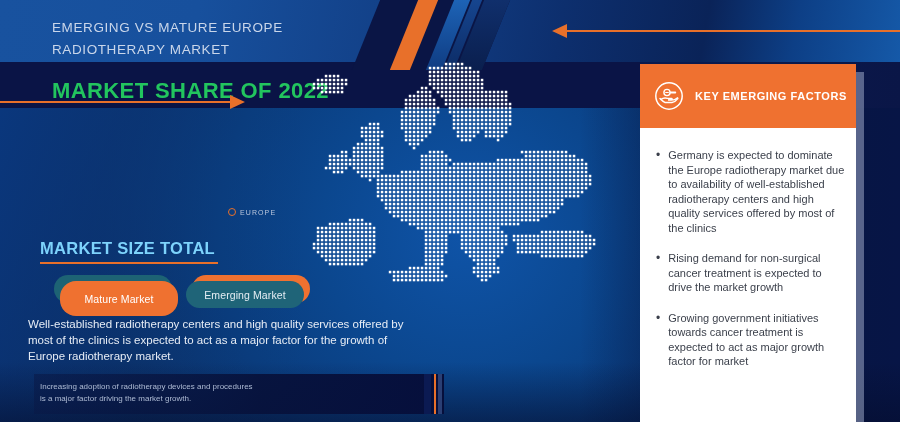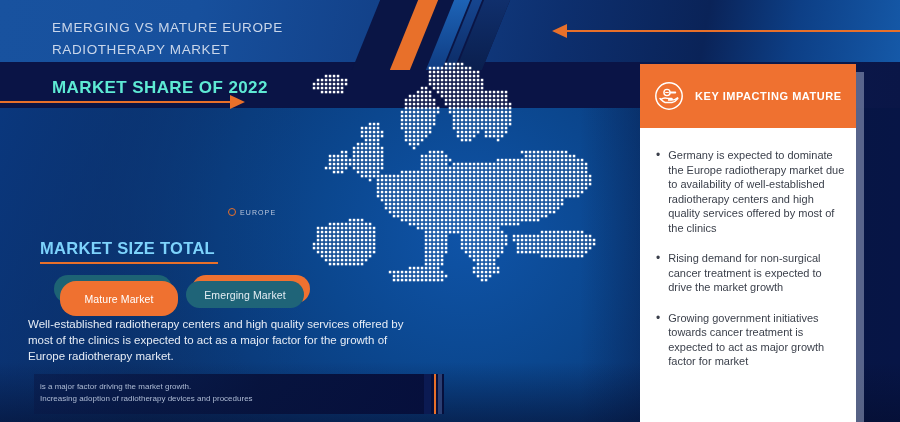--- a/index.html
+++ b/index.html
@@ -55,21 +55,21 @@
   .diag-blue3{left:470px;width:26px;background:linear-gradient(to bottom,#102f6c,#0a1f4e);top:0px;height:70px;transform:skewX(-22deg);}
 
   
   .title{
     position:absolute;left:52px;top:17px;width:330px;
     color:#c9d6ea;font-size:13.5px;letter-spacing:0.6px;line-height:22px;
     font-weight:400;text-transform:uppercase;
   }
   .subtitle{
     position:absolute;left:52px;top:78px;
-    color:#5eead4;font-size:17px;font-weight:700;letter-spacing:0.4px;
+    color:#22c55e;font-size:22px;font-weight:700;letter-spacing:0.4px;
   }
 
   
   .arrow-right-line{
     position:absolute;left:0;top:101px;width:232px;height:1.5px;background:#e8702a;
   }
   .arrow-right-head{
     position:absolute;left:230px;top:95px;width:0;height:0;
     border-left:15px solid #e8702a;border-top:7px solid transparent;border-bottom:7px solid transparent;
   }
@@ -2019,40 +2019,40 @@
 
   <div class="pill-shadow pill-mature-shadow"></div>
   <div class="pill pill-mature">Mature Market</div>
   <div class="pill-shadow pill-emerging-shadow"></div>
   <div class="pill pill-emerging">Emerging Market</div>
 
   <div class="body-text">Well-established radiotherapy centers and high quality services offered by most of the clinics is expected to act as a major factor for the growth of Europe radiotherapy market.</div>
 
   <div class="note-band"></div>
   <div class="note-text">
+    <div>Increasing adoption of radiotherapy devices and procedures</div>
     <div>is a major factor driving the market growth.</div>
-    <div>Increasing adoption of radiotherapy devices and procedures</div>
   </div>
   <div class="note-bar-dark"></div>
   <div class="note-bar-orange"></div>
   <div class="note-bar-grey"></div>
 
   <div class="card-shadow"></div>
   <div class="card"></div>
   <div class="card-head">
     <svg width="30" height="30" viewBox="0 0 30 30">
       <circle cx="15" cy="15" r="13.2" fill="none" stroke="#ffffff" stroke-width="1.5"></circle>
       <circle cx="13" cy="11.5" r="3.1" fill="none" stroke="#ffffff" stroke-width="1.4"></circle>
       <line x1="11.2" y1="11.5" x2="14.8" y2="11.5" stroke="#ffffff" stroke-width="1.1"></line>
       <rect x="15.6" y="10.6" width="6.6" height="1.9" rx="0.9" fill="#ffffff"></rect>
       <path d="M7 18.4 C9.4 16.6 11.6 16.8 13.4 17.4 L17.4 17.4 C18.4 17.4 18.4 18.9 17.4 18.9 L14.6 18.9" fill="none" stroke="#ffffff" stroke-width="1.4" stroke-linecap="round"></path>
       <path d="M14.6 18.9 L19.6 18.9 C21.6 18.6 22.6 17.4 23.6 16.8" fill="none" stroke="#ffffff" stroke-width="1.4" stroke-linecap="round"></path>
       <path d="M6 17.6 C7.6 19.4 9.2 20.8 11.2 21.6 L18 21.6 C20.4 21.2 22.2 19.6 23.8 17.6" fill="none" stroke="#ffffff" stroke-width="1.5" stroke-linecap="round"></path>
     </svg>
-    <span class="card-head-title">KEY IMPACTING MATURE</span>
+    <span class="card-head-title">KEY EMERGING FACTORS</span>
   </div>
 
   <div class="bullets">
     <div class="bullet">
       <span class="bullet-dot">•</span>
       <span class="bullet-text">Germany is expected to dominate the Europe radiotherapy market due to availability of well-established radiotherapy centers and high quality services offered by most of the clinics</span>
     </div>
     <div class="bullet">
       <span class="bullet-dot">•</span>
       <span class="bullet-text">Rising demand for non-surgical cancer treatment is expected to drive the market growth</span>

